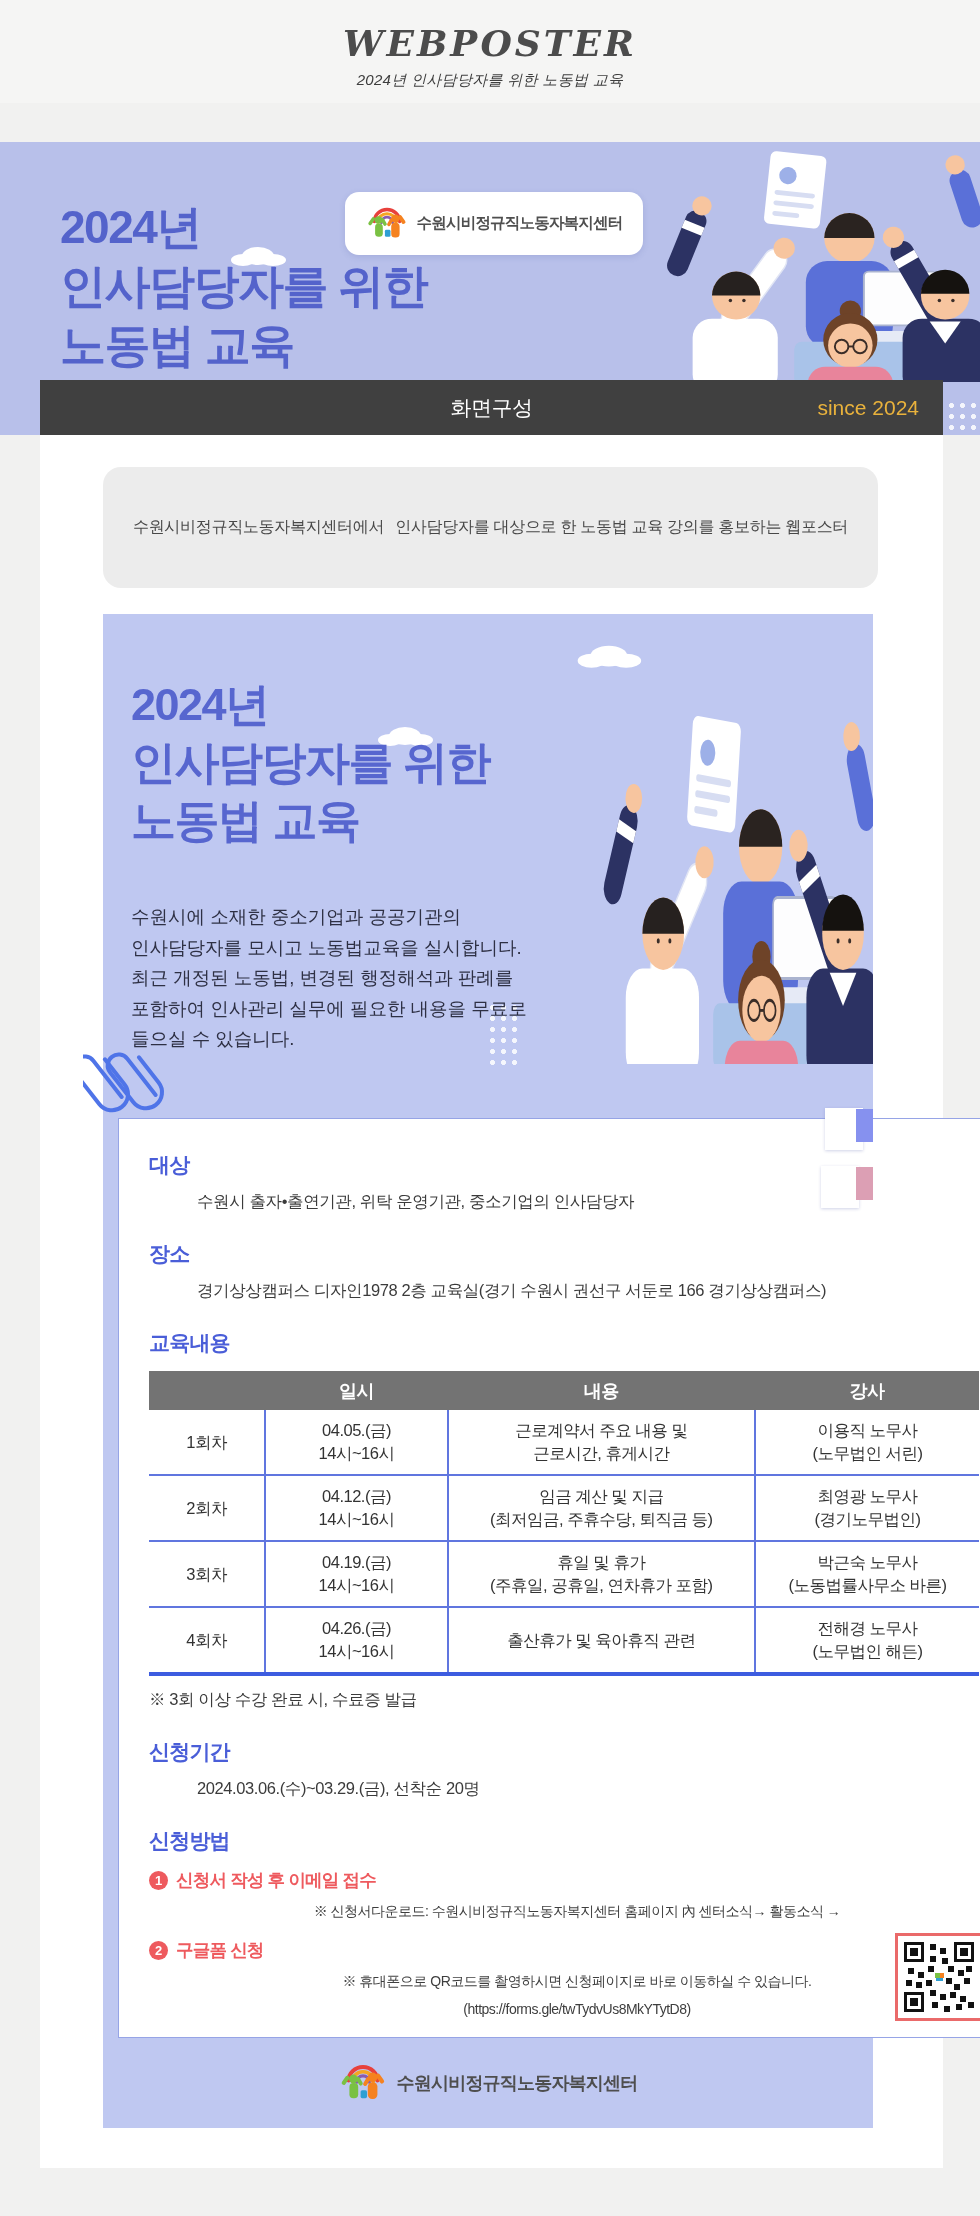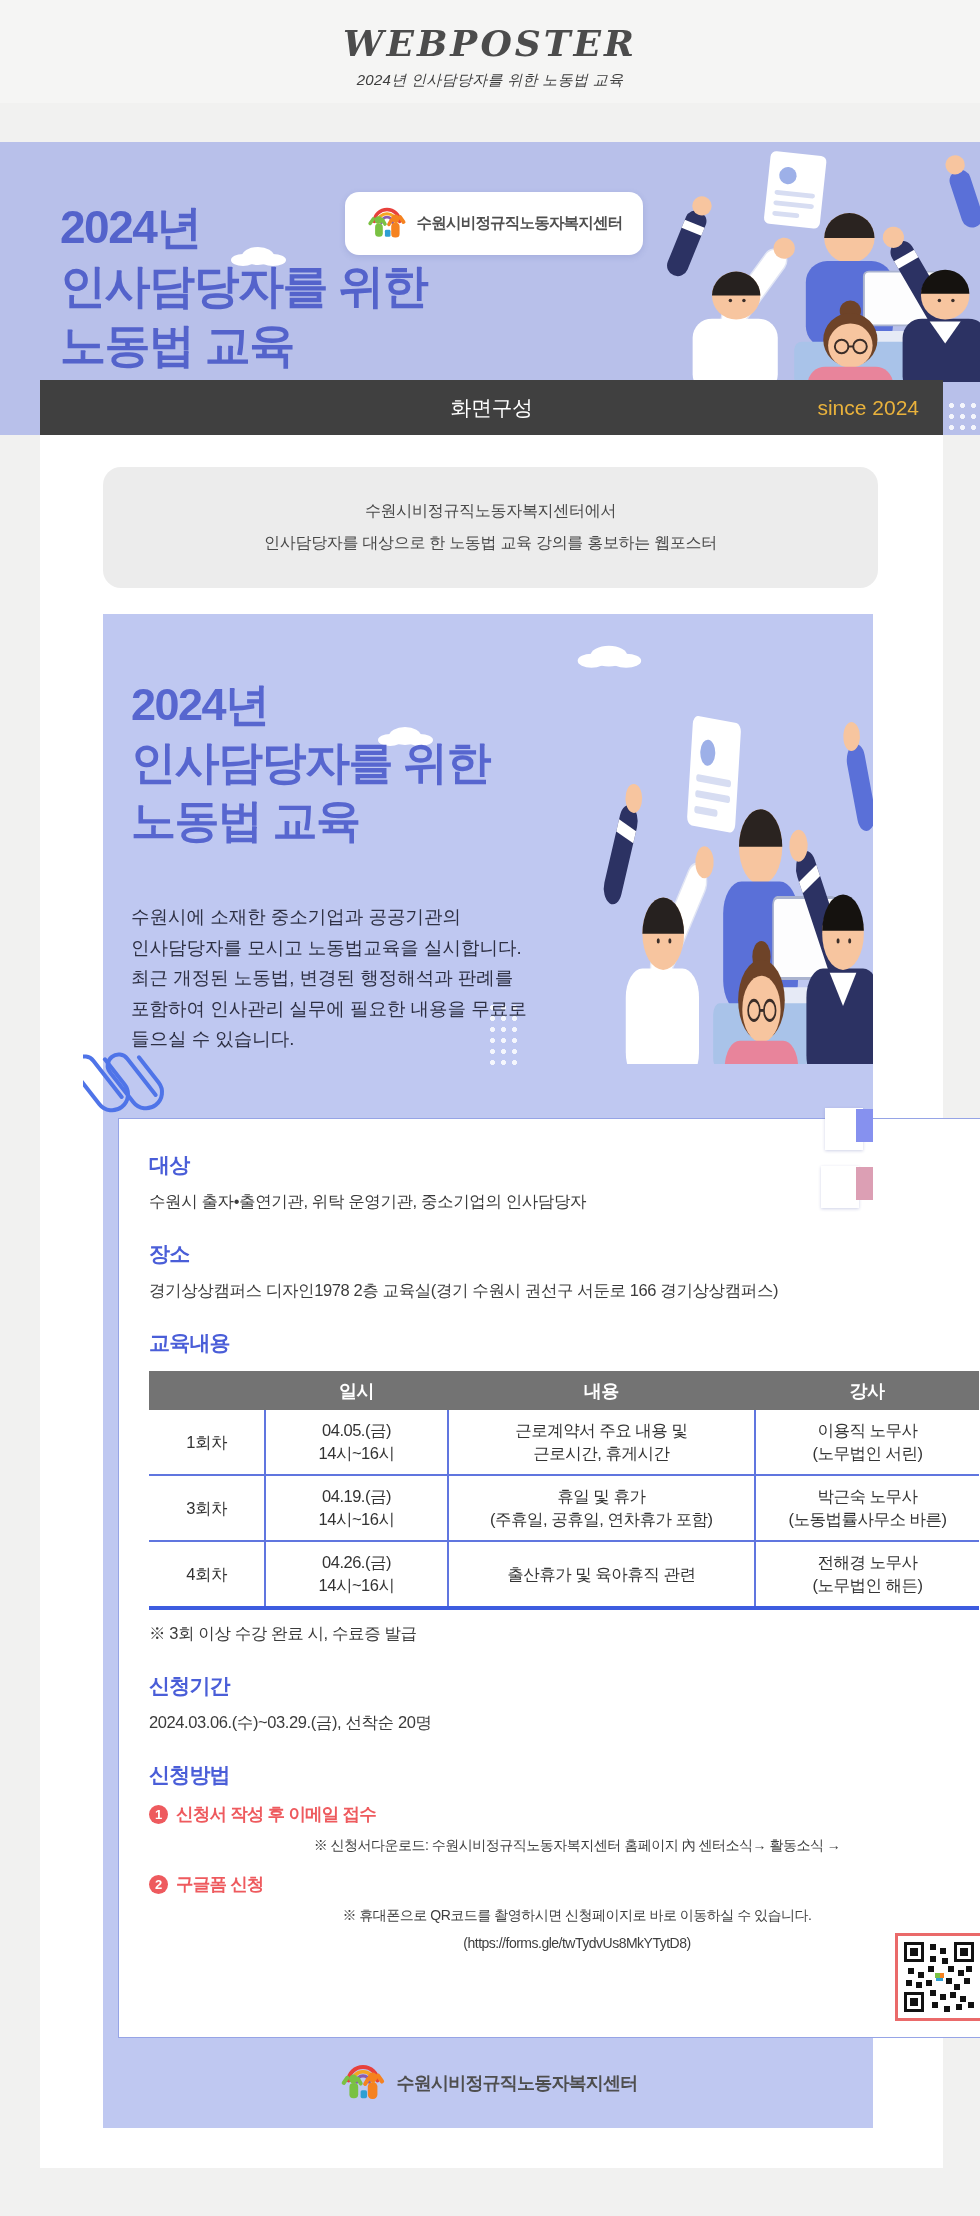--- a/index.html
+++ b/index.html
@@ -27,42 +27,42 @@
     background-size:11px 11px;}
   
   .screen-bar{position:absolute;left:40px;top:380px;width:903px;height:55px;background:#404040;z-index:6;
     display:flex;align-items:center;justify-content:center;}
   .screen-bar-label{color:#ffffff;font-size:21px;letter-spacing:-.5px;}
   .screen-bar-since{position:absolute;right:24px;color:#e9b23c;font-size:21px;}
   
   .content-col{position:absolute;left:40px;top:435px;width:903px;height:1733px;background:#ffffff;}
   
   .summary-box{position:absolute;left:103px;top:467px;width:775px;height:121px;background:#ececec;border-radius:18px;
-    display:flex;flex-direction:column;align-items:center;justify-content:center;gap:11px;
+    display:flex;flex-direction:row;align-items:center;justify-content:center;gap:11px;
     font-size:16px;color:#484848;letter-spacing:-.3px;}
   .summary-box div{white-space:nowrap;}
   
   .poster{position:absolute;left:103px;top:614px;width:770px;height:1514px;background:#bfc8f1;}
   .poster-title{position:absolute;left:28px;top:62px;font-size:45px;font-weight:800;color:#5766cf;
     line-height:58px;letter-spacing:-1.5px;z-index:2;}
   .poster-title span{display:block;white-space:nowrap;}
   .poster-illustration{position:absolute;right:0;top:88px;width:308px;height:362px;z-index:1;}
   .poster-intro{position:absolute;left:28px;top:288px;width:380px;font-size:18.5px;line-height:30.5px;
     color:#2e3044;font-weight:500;z-index:2;}
   .poster-intro span{display:block;white-space:nowrap;}
   .paperclips{position:absolute;left:-20px;top:424px;z-index:4;}
   
   .tab-white{position:absolute;background:#fff;width:38px;height:42px;z-index:4;box-shadow:0 1px 3px rgba(100,110,180,.3);}
   .tab-c{position:absolute;width:17px;height:33px;z-index:4;}
   
   .card{position:absolute;left:15px;top:504px;width:892px;height:920px;background:#fff;
     border:1px solid #96a4e6;box-sizing:border-box;z-index:3;padding:0 30px;}
   .sec-heading{font-size:21px;font-weight:800;color:#4a5ed8;letter-spacing:-.8px;}
   .mt-a{margin-top:32px;} .mt-b{margin-top:27px;}
-  .sec-body{margin-top:12px;font-size:16.5px;color:#3b3b3b;letter-spacing:-.4px;white-space:nowrap;}
+  .sec-body{margin-top:12px;font-size:16.5px;color:#3b3b3b;letter-spacing:-.4px;white-space:nowrap;margin-left:48px;}
   
   table.edu{width:100%;border-collapse:collapse;margin-top:14px;border-bottom:4px solid #3d5ce0;table-layout:fixed;}
   table.edu th{background:#737373;color:#fff;font-size:18px;height:37px;font-weight:700;letter-spacing:-.5px;}
   table.edu td{height:62px;text-align:center;font-size:16.5px;color:#333;line-height:23px;letter-spacing:-.5px;}
   table.edu tbody tr + tr td{border-top:2px solid #6076df;}
   table.edu td.sep{border-left:2px solid #6076df;}
   .cell-l{display:block;}
   .note{margin-top:13px;font-size:16.5px;color:#3b3b3b;letter-spacing:-.4px;}
   
   .method-title{display:flex;align-items:center;gap:8px;margin-top:13px;}
@@ -281,20 +281,35 @@
             <span class="cell-l">04.05.(금)</span>
             <span class="cell-l">14시~16시</span>
             </td>
           <td class="sep">
             <span class="cell-l">근로계약서 주요 내용 및</span>
             <span class="cell-l">근로시간, 휴게시간</span>
             </td>
           <td class="sep">
             <span class="cell-l">이용직 노무사</span>
             <span class="cell-l">(노무법인 서린)</span>
+            </td>
+        </tr>
+        <tr>
+          <td>2회차</td>
+          <td class="sep">
+            <span class="cell-l">04.12.(금)</span>
+            <span class="cell-l">14시~16시</span>
+            </td>
+          <td class="sep">
+            <span class="cell-l">임금 계산 및 지급</span>
+            <span class="cell-l">(최저임금, 주휴수당, 퇴직금 등)</span>
+            </td>
+          <td class="sep">
+            <span class="cell-l">최영광 노무사</span>
+            <span class="cell-l">(경기노무법인)</span>
             </td>
         </tr>
         <tr>
           <td>3회차</td>
           <td class="sep">
             <span class="cell-l">04.19.(금)</span>
             <span class="cell-l">14시~16시</span>
             </td>
           <td class="sep">
             <span class="cell-l">휴일 및 휴가</span>

